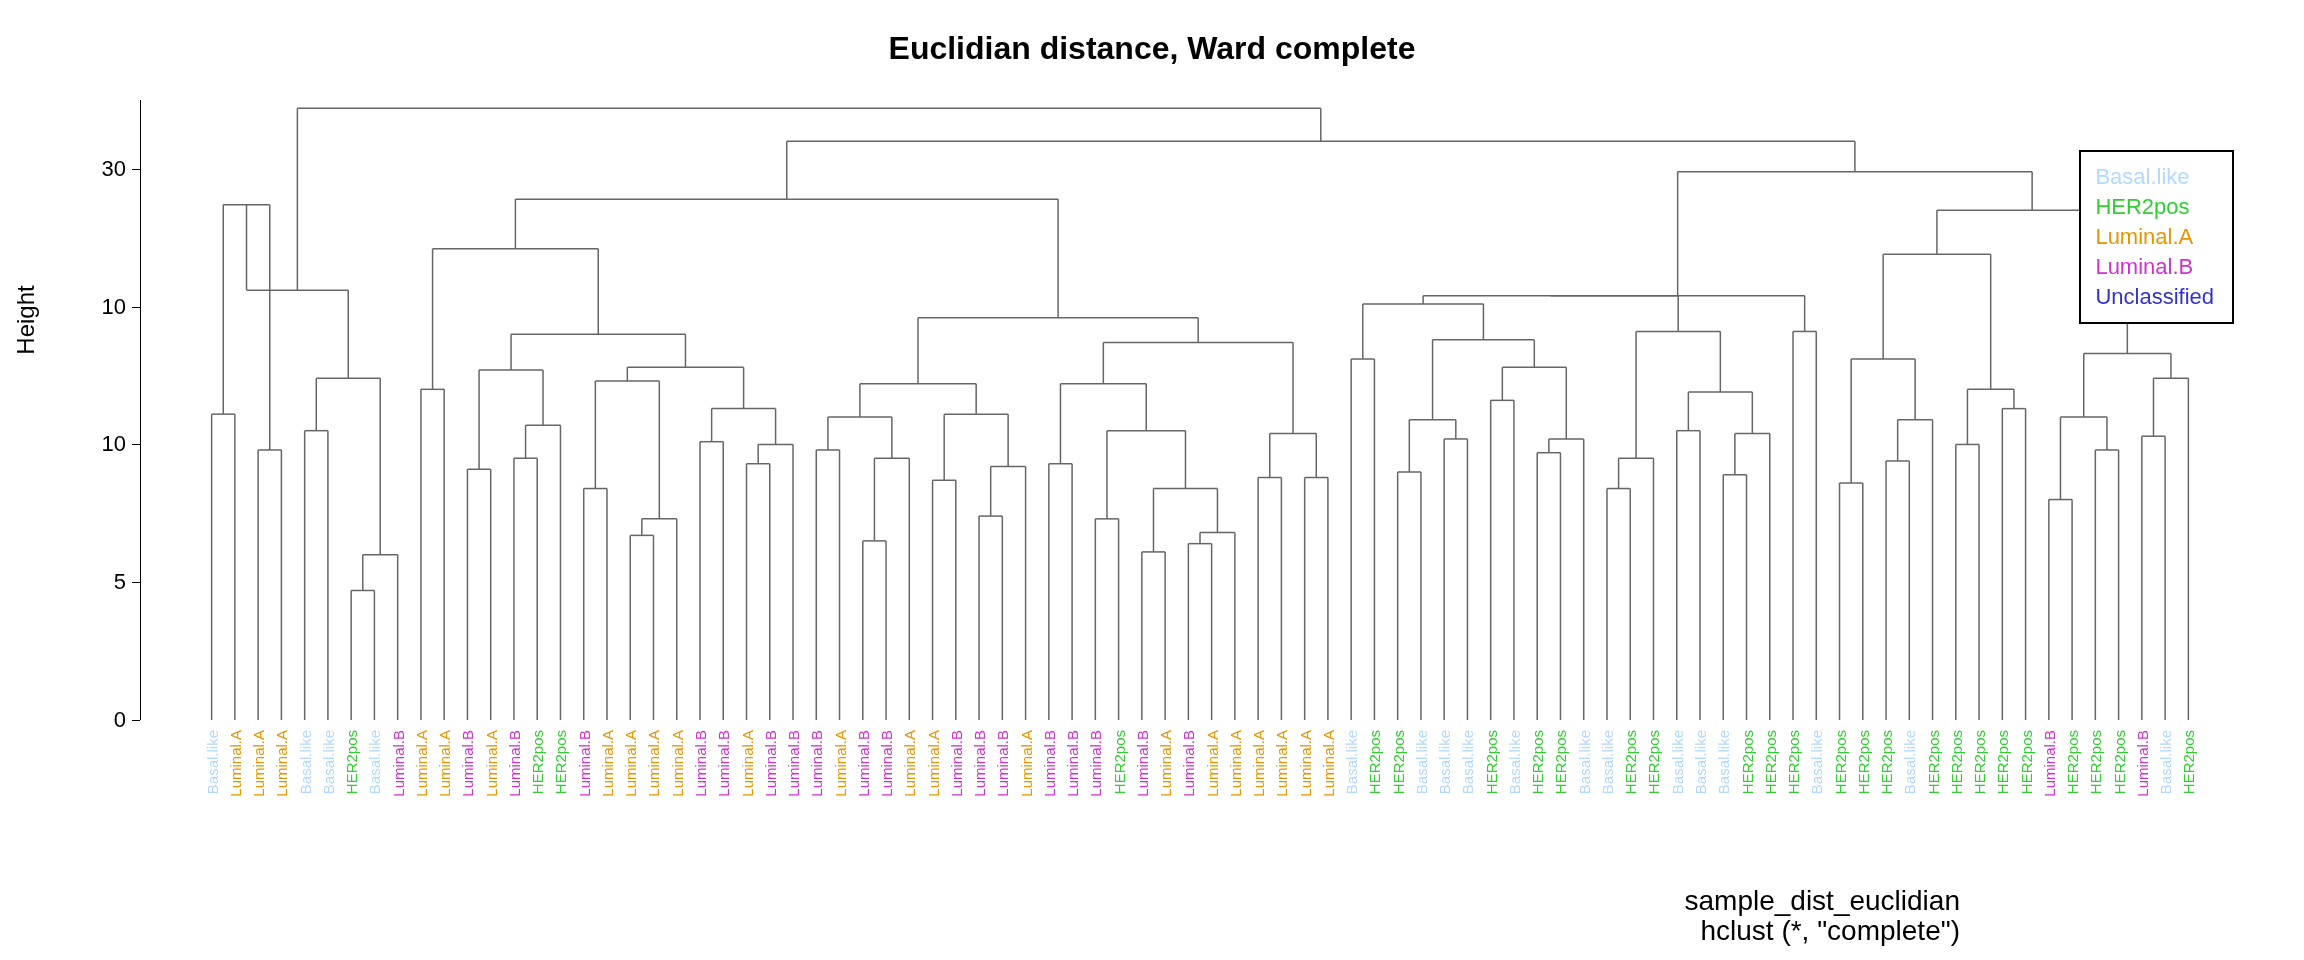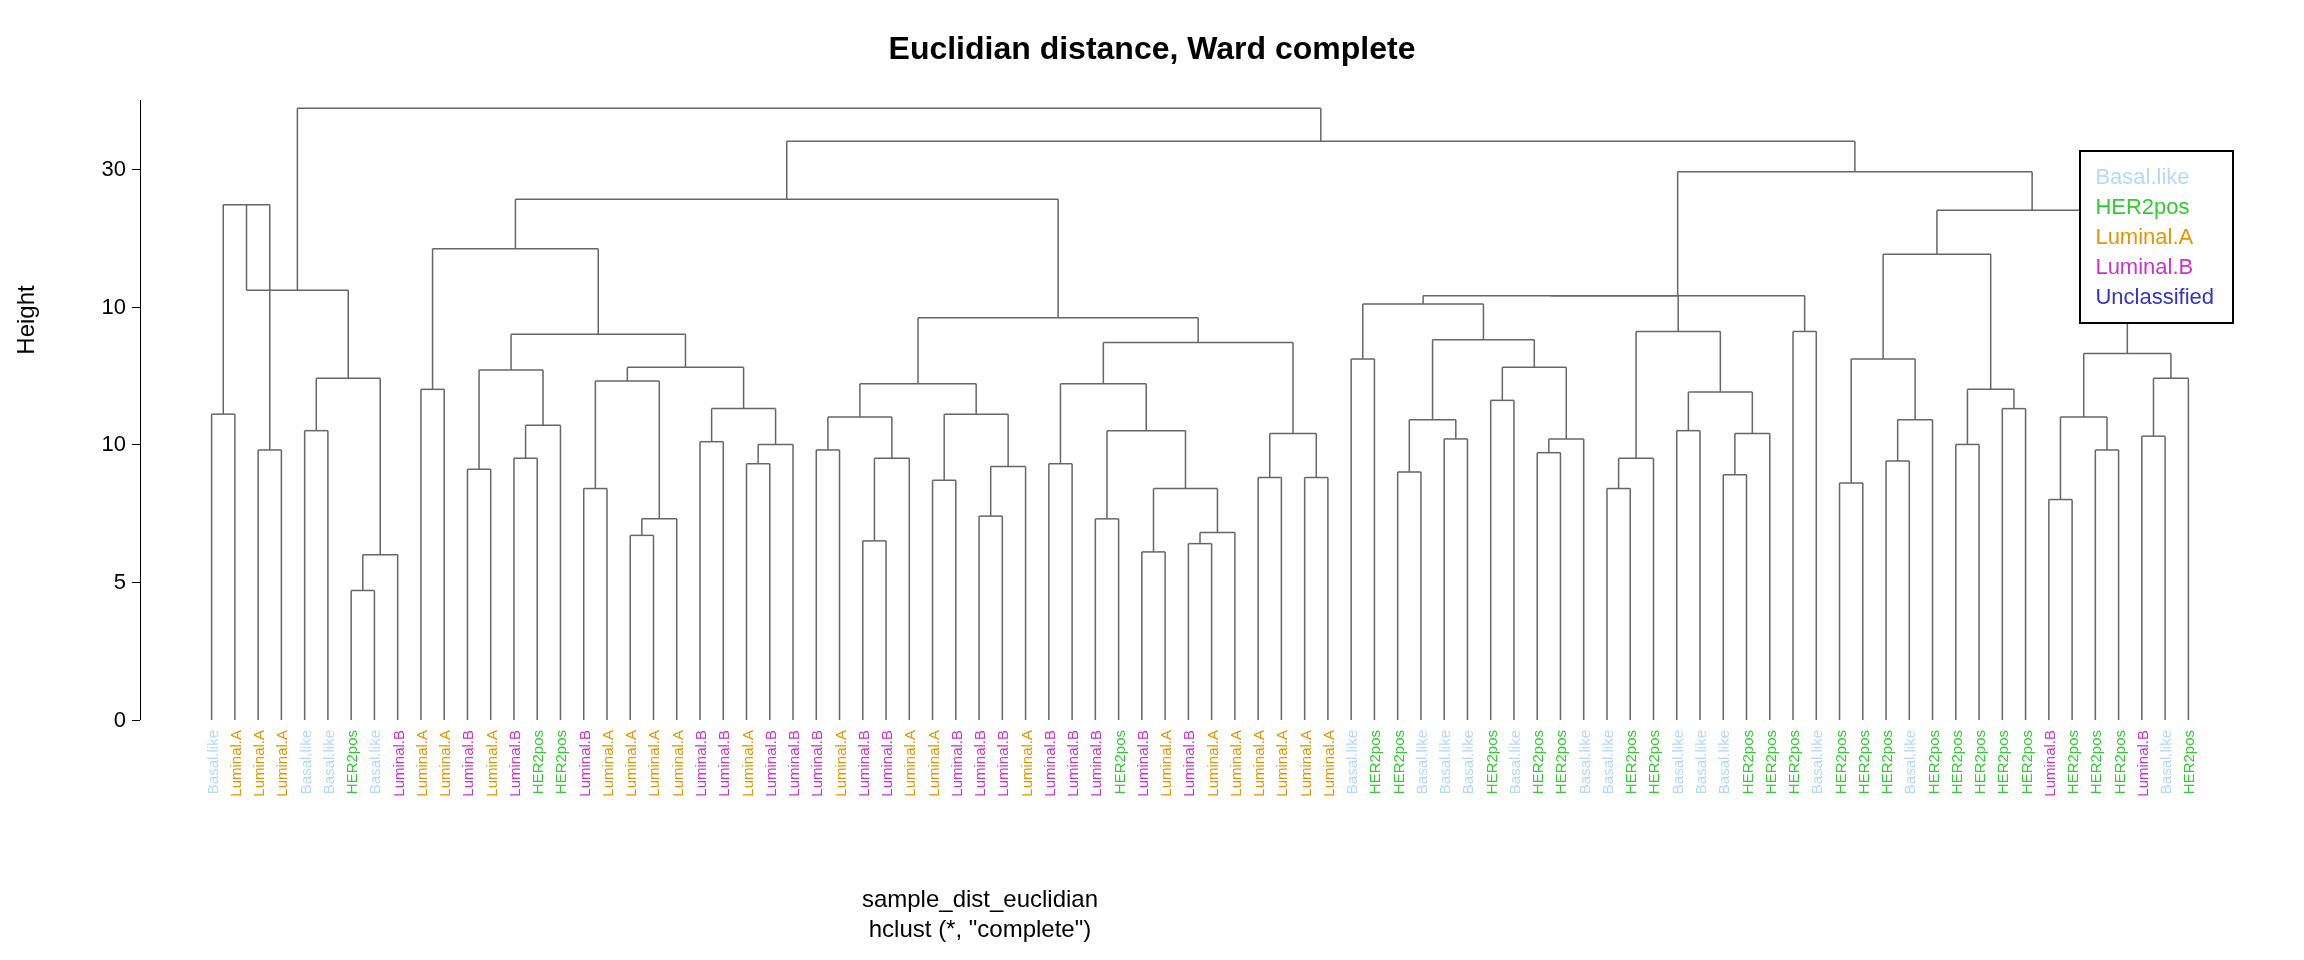--- a/index.html
+++ b/index.html
@@ -31,22 +31,22 @@
     width: 0;
   }
   #ylabel span {
     display: inline-block;
     transform: translateX(-50%);
   }
   #xlabel1, #xlabel2 {
     position: absolute;
     left: 0;
     width: 1960px;
-    text-align: center;
-    font-size: 24px;
+    text-align: right;
+    font-size: 28px;
   }
   #xlabel1 { top: 885px; }
   #xlabel2 { top: 915px; }
   #plot {
     position: absolute;
     top: 100px;
     left: 140px;
     width: 2080px;
     height: 620px;
   }

